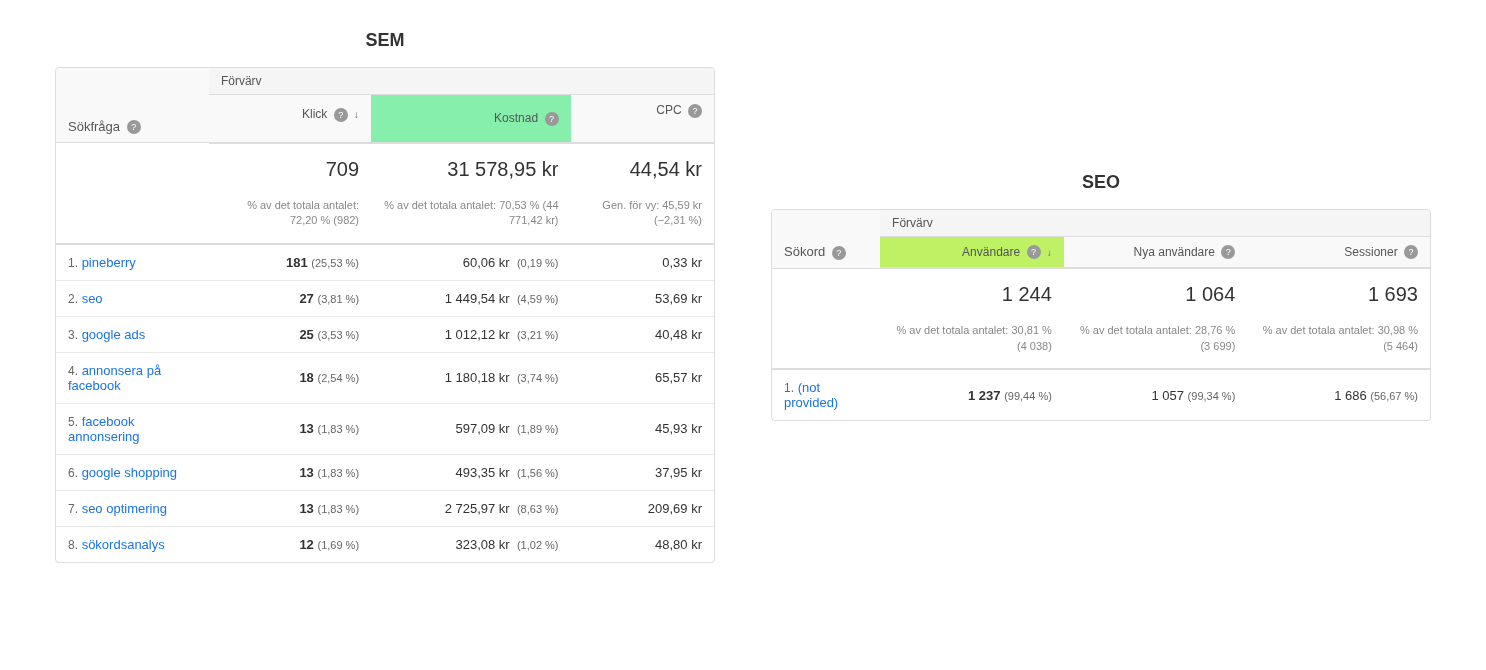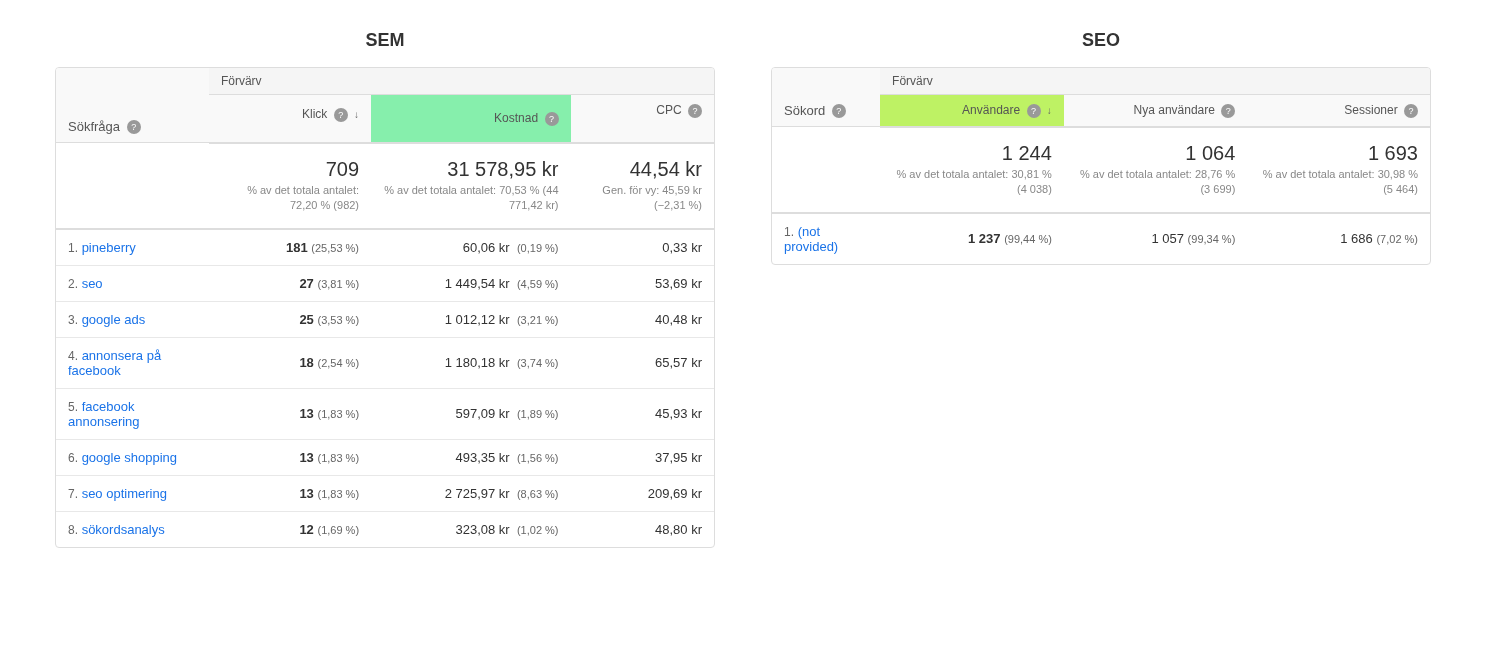--- a/index.html
+++ b/index.html
@@ -7,21 +7,21 @@
       font-family: Arial, sans-serif;
       background: #fff;
       padding: 20px;
       font-size: 13px;
       color: #333;
     }
     .page-wrapper {
       display: flex;
       gap: 56px;
       justify-content: center;
-      align-items: flex-start;
+      align-items: center;
       padding: 10px 20px;
     }
     .section {
       flex: 1;
       max-width: 660px;
     }
     .section-title {
       text-align: center;
       font-size: 18px;
       font-weight: bold;
@@ -76,21 +76,21 @@
     .totals-main {
       font-size: 20px;
       font-weight: normal;
       color: #333;
       display: block;
     }
     .totals-sub {
       font-size: 11px;
       color: #888;
       display: block;
-      margin-top: 2px;
+      margin-top: 17px;
       line-height: 1.4;
     }
     .data-row td {
       padding: 10px 12px;
       border-bottom: 1px solid #e8e8e8;
       vertical-align: middle;
     }
     .data-row:last-child td {
       border-bottom: none;
     }
@@ -275,20 +275,20 @@
             <td style="background:#fff; padding:14px 12px; border-bottom:2px solid #ddd; text-align:right; vertical-align:top;">
               <span class="totals-main">1 693</span>
               <span class="totals-sub">% av det totala antalet: 30,98 % (5 464)</span>
             </td>
           </tr>
 
           <tr class="data-row">
             <td><span class="row-number">1.</span> <a class="link-text">(not provided)</a></td>
             <td style="text-align:right;margin-top:28px;"><span class="bold-num">1 237</span> <span class="small-pct">(99,44 %)</span></td>
             <td style="text-align:right;"><span>1 057</span> <span class="small-pct">(99,34 %)</span></td>
-            <td style="text-align:right;"><span>1 686</span> <span class="small-pct">(7,02 %)</span></td>
+            <td style="text-align:right;"><span>1 686</span> <span class="small-pct">(56,67 %)</span></td>
           </tr>
         </tbody>
       </table>
     </div>
   </div>
 
 </div>
 
 </body></html>

